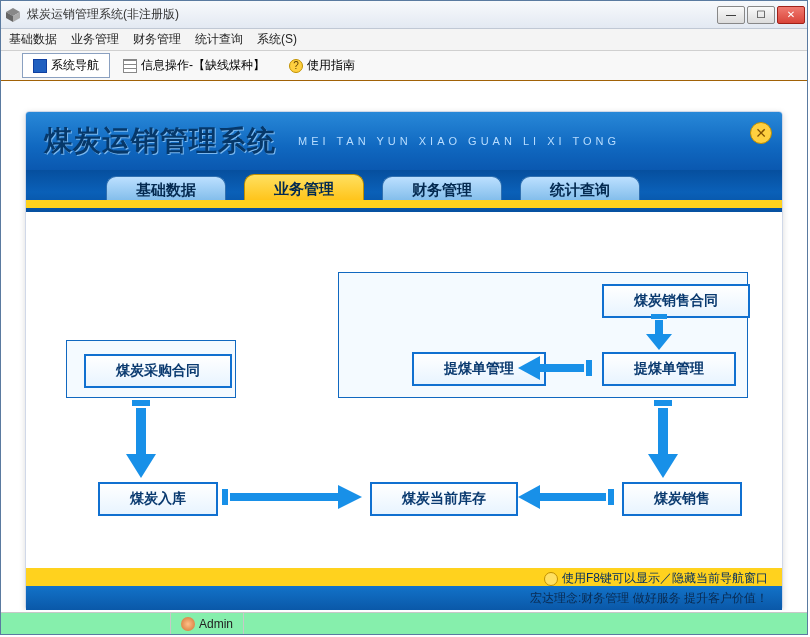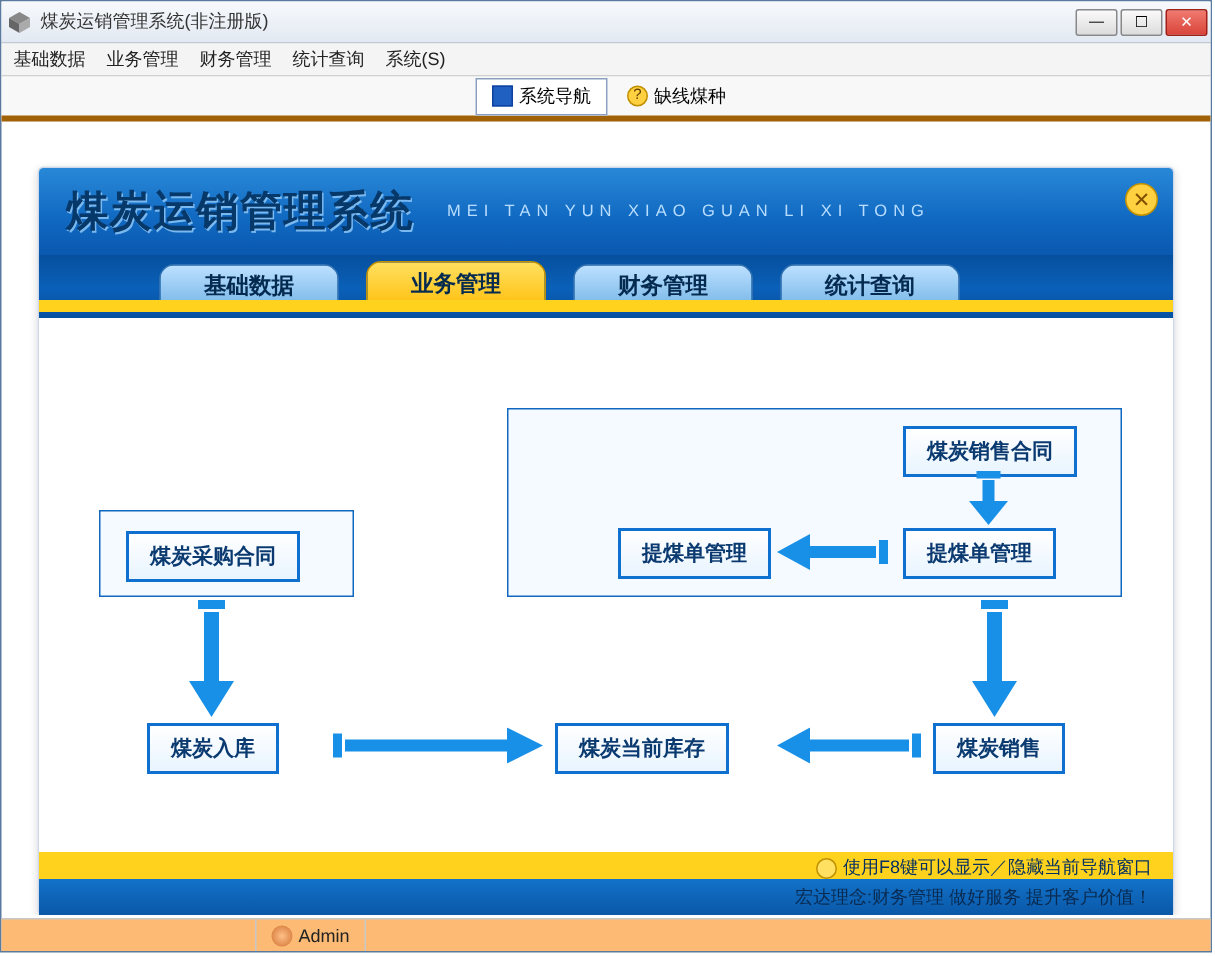--- a/index.html
+++ b/index.html
@@ -10,21 +10,21 @@
 .titlebar { height: 28px; background: linear-gradient(#f7f9fc, #e3e9f2); border-bottom: 1px solid #c0c8d4; display: flex; align-items: center; padding-left: 4px; }
 .titlebar-icon { width: 16px; height: 16px; margin-right: 6px; }
 .titlebar-text { font-size: 12px; color: #333; flex: 1; }
 .winbtns { display: flex; gap: 2px; margin-right: 2px; }
 .winbtn { width: 28px; height: 18px; font-size: 10px; display: flex; align-items: center; justify-content: center; border: 1px solid #888; background: linear-gradient(#fafafa,#dcdcdc); border-radius: 2px; cursor: pointer; }
 .winbtn.close { background: linear-gradient(#f07a70,#d9443a); border-color: #a02018; color: #fff; }
 
 .menubar { height: 22px; background: #f4f4f4; border-bottom: 1px solid #d0d0d0; display: flex; align-items: center; padding-left: 8px; gap: 14px; font-size: 12px; color: #222; }
 .menubar span { cursor: pointer; }
 
-.toolbar { height: 30px; background: #f8f8f8; border-bottom: 4px solid #a16207; display: flex; align-items: center; padding-left: 4px; gap: 2px; font-size: 12px; justify-content: center; }
+.toolbar { height: 30px; background: #f8f8f8; border-bottom: 1px solid #a16207; display: flex; align-items: center; padding-left: 21px; gap: 2px; font-size: 12px; }
 .tool-item { display: flex; align-items: center; gap: 4px; padding: 3px 10px; border: 1px solid transparent; cursor: pointer; }
 .tool-item.active { border: 1px solid #8aa0c0; background: #fff; }
 .tool-icon { width: 14px; height: 14px; border: 1px solid #888; background: #fff; display: inline-block; }
 .tool-icon.blue { background: #2060c0; border-color: #1040a0; }
 .tool-icon.grid { background: repeating-linear-gradient(#888 0 1px, #fff 1px 4px); }
 .tool-icon.help { border-radius: 50%; background: #ffd040; border-color: #c09000; text-align: center; line-height: 12px; font-size: 10px; color: #604000; }
 
 
 .content { position: absolute; left: 2px; right: 2px; top: 82px; bottom: 24px; background: #fff; overflow: hidden; }
 .nav-panel { position: absolute; left: 22px; top: 28px; width: 758px; height: 500px; background: linear-gradient(#fff,#f0f6ff); border: 1px solid #d0d8e8; border-radius: 4px; box-shadow: 0 2px 6px rgba(0,0,0,0.15); }
@@ -37,32 +37,32 @@
 
 .tab-bar { position: absolute; left: 0; right: 0; top: 58px; height: 44px; background: linear-gradient(#064f9e, #0a60b8 50%, #064f9e); }
 .tab-row { position: absolute; left: 0; right: 0; top: 4px; height: 30px; display: flex; gap: 18px; padding-left: 80px; align-items: flex-end; }
 .nav-tab { width: 120px; height: 28px; border-radius: 10px 10px 0 0; display: flex; align-items: center; justify-content: center; font-size: 15px; font-weight: bold; cursor: pointer; background: linear-gradient(#bce0ff, #7ab8e8); color: #042a50; border: 1px solid #3070b0; border-bottom: none; }
 .nav-tab.active { background: linear-gradient(#ffe060, #ffc010); color: #042a50; border-color: #c09000; height: 30px; }
 .tab-underbar { position: absolute; left: 0; right: 0; top: 88px; height: 8px; background: #ffd21e; }
 
 
 .diagram { position: absolute; left: 0; right: 0; top: 100px; bottom: 42px; background: #fff; }
 .groupbox { position: absolute; border: 1px solid #1068c0; background: #f4faff; }
-.node { position: absolute; border: 2px solid #1070d0; background: linear-gradient(#fff,#e8f4ff); padding: 6px 14px; font-size: 14px; font-weight: bold; color: #0a3a70; text-align: center; cursor: pointer; white-space: nowrap; }
+.node { position: absolute; border: 2px solid #1070d0; background: linear-gradient(#fff,#e8f4ff); padding: 6px 30px; font-size: 14px; font-weight: bold; color: #0a3a70; text-align: center; cursor: pointer; white-space: nowrap; }
 .arrow { position: absolute; }
 .arrow svg { display: block; }
 
 .footer-band { position: absolute; left: 0; right: 0; bottom: 0; height: 42px; background: linear-gradient(#1068c0,#1478d0 30%, #0a58a8); }
 .hint-row { position: absolute; right: 14px; top: 2px; font-size: 12px; color: #063060; background: rgba(255,255,255,0.0); display:flex; align-items:center; gap:4px; }
 .hint-bulb { width:14px; height:14px; border-radius:50%; background:#ffe060; border:1px solid #c09000; display:inline-block; }
 .slogan-row { position: absolute; right: 14px; bottom: 3px; font-size: 12px; color: #0a2a50; }
 .yellow-strip { position: absolute; left:0; right:0; top:0; height:18px; background:#ffd21e; }
 
 
-.statusbar { position: absolute; left: 0; right: 0; bottom: 0; height: 22px; background: #fdba74; border-top: 1px solid #c8c8c8; display: flex; align-items: center; font-size: 12px; color: #222; }
+.statusbar { position: absolute; left: 0; right: 0; bottom: 0; height: 22px; background: #86efac; border-top: 1px solid #c8c8c8; display: flex; align-items: center; font-size: 12px; color: #222; }
 .status-cell { padding: 0 10px; border-right: 1px solid #c8c8c8; display: flex; align-items: center; gap: 4px; height: 100%; }
 .status-cell:first-child { width: 170px; }
 .user-icon { width: 14px; height: 14px; border-radius: 50%; background: radial-gradient(#ffc088,#d07030); display: inline-block; }
 .info-icon { width: 14px; height: 14px; border-radius: 50%; background: #3090e0; display: inline-block; }
 
 </style>
 </head>
 <body>
 
 <div class="window">
@@ -88,22 +88,26 @@
     <span>统计查询</span>
     <span>系统(S)</span>
   </div>
 
   <div class="toolbar">
     <div class="tool-item active">
       <span class="tool-icon blue"></span>
       <span>系统导航</span>
     </div>
     <div class="tool-item">
+      <span class="tool-icon grid"></span>
+      <span>信息操作-【缺线煤种】</span>
+    </div>
+    <div class="tool-item">
       <span class="tool-icon help">?</span>
-      <span>缺线煤种</span>
+      <span>使用指南</span>
     </div>
   </div>
 
   <div class="content">
     <div class="nav-panel">
 
       <div class="header-band">
         <div class="header-top">
           <span class="header-title">煤炭运销管理系统</span>
           <span class="header-sub">MEI TAN YUN XIAO GUAN LI XI TONG</span>

